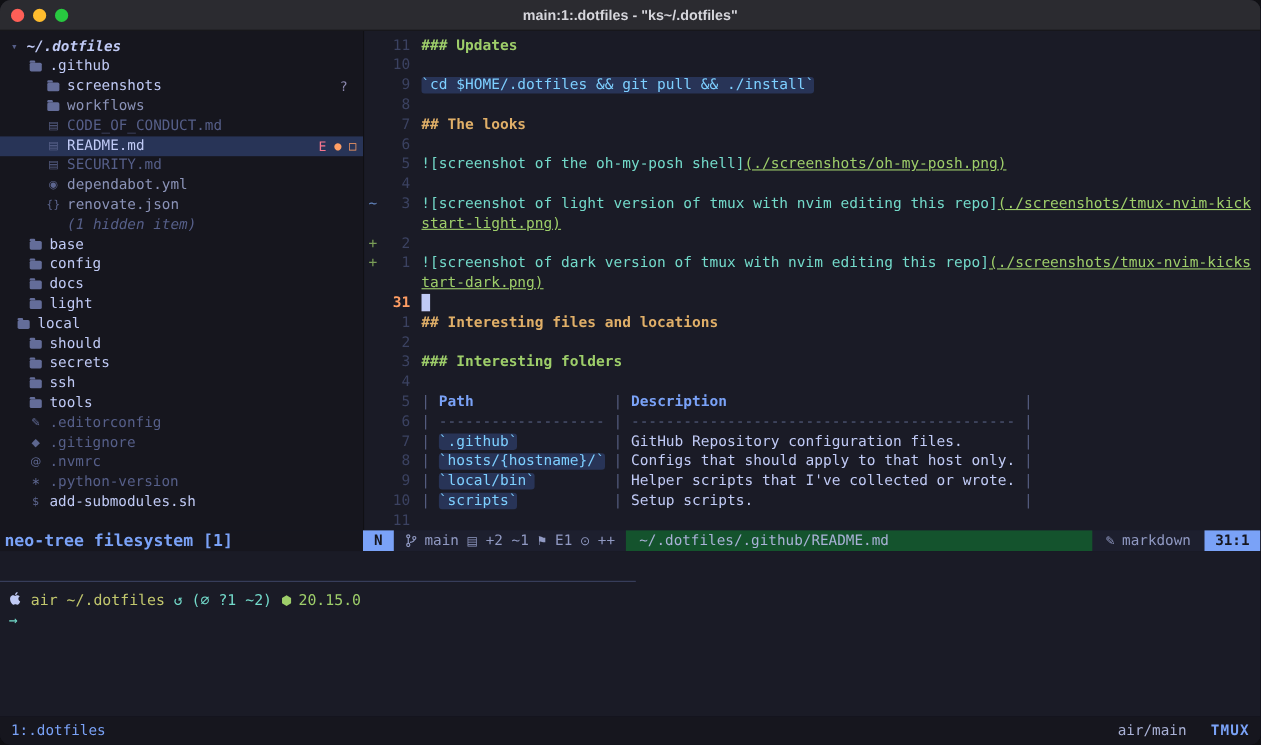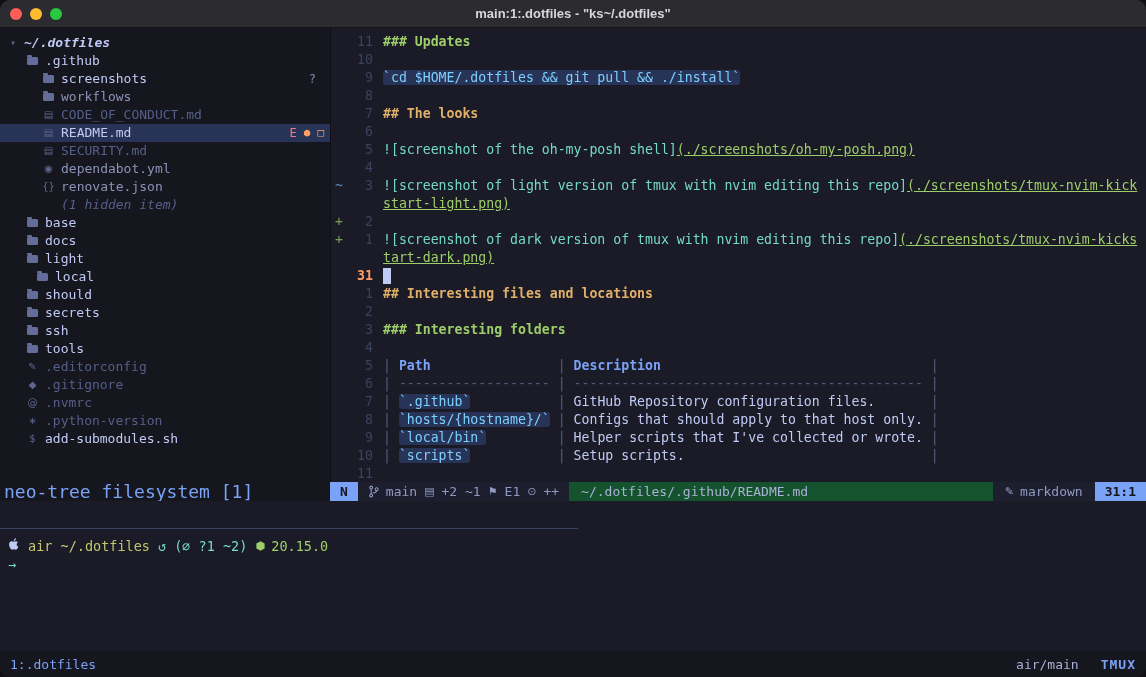--- a/index.html
+++ b/index.html
@@ -49,21 +49,21 @@
   .seg-code { color:#7dcfff; background:#283457; border-radius:3px; }
   .seg-lbl { color:#73daca; }
   .seg-url { color:#9ece6a; text-decoration:underline; }
   .seg-txt { color:#c0caf5; }
   .seg-pipe, .seg-dash { color:#545c7e; }
   .seg-th { color:#7aa2f7; font-weight:bold; }
   .seg-cursor { display:inline-block; width:8px; height:16px; background:#c0caf5; vertical-align:middle; }
 
   
   .status-row { height:19px; flex:none; display:flex; }
-  .neotree-status { width:330px; flex:none; background:#16161e; color:#7aa2f7; font-size:18px; line-height:19px; padding-left:4px; font-weight:normal; }
+  .neotree-status { width:330px; flex:none; background:#16161e; color:#7aa2f7; font-size:15px; line-height:19px; padding-left:4px; font-weight:bold; }
   .lualine { flex:1; background:#1d1f2e; display:flex; align-items:stretch; font-size:13px; line-height:19px; color:#9099c2; overflow:hidden; }
   .sl-mode { background:#7aa2f7; color:#16161e; font-weight:bold; padding:0 10px; flex:none; }
   .sl-info { display:flex; align-items:center; gap:7px; padding:0 10px; flex:none; white-space:pre; }
   .sl-ic { font-family:"DejaVu Sans",sans-serif; font-size:11px; }
   .sl-file { flex:1; background:#14532d; color:#a9b1d6; padding:0 12px; margin-left:0; white-space:pre; overflow:hidden; }
   .sl-ft { display:flex; align-items:center; gap:6px; padding:0 12px; flex:none; }
   .sl-pos { background:#7aa2f7; color:#16161e; font-weight:bold; padding:0 10px; flex:none; }
 
   
   .shell { height:150px; flex:none; background:#1a1b26; position:relative; }
@@ -103,23 +103,24 @@
           <div class="tree-row bright" style="padding-left: 26px;"><span class="folder-shape"></span><span class="tlabel">.github</span><span class="tspacer"></span></div>
           <div class="tree-row bright" style="padding-left: 42px;"><span class="folder-shape"></span><span class="tlabel">screenshots</span><span class="tspacer"></span><span class="tbadge">?</span></div>
           <div class="tree-row mid" style="padding-left: 42px;"><span class="folder-shape"></span><span class="tlabel">workflows</span><span class="tspacer"></span></div>
           <div class="tree-row dim" style="padding-left: 42px;"><span class="ficon icon-markdown">▤</span><span class="tlabel">CODE_OF_CONDUCT.md</span><span class="tspacer"></span></div>
           <div class="tree-row bright selected" style="padding-left: 42px;"><span class="ficon icon-markdown">▤</span><span class="tlabel">README.md</span><span class="tspacer"></span><span class="tmark mark-err">E</span><span class="tmark mark-dot">●</span><span class="tmark mark-sq">□</span></div>
           <div class="tree-row dim" style="padding-left: 42px;"><span class="ficon icon-markdown">▤</span><span class="tlabel">SECURITY.md</span><span class="tspacer"></span></div>
           <div class="tree-row mid" style="padding-left: 42px;"><span class="ficon icon-yaml">◉</span><span class="tlabel">dependabot.yml</span><span class="tspacer"></span></div>
           <div class="tree-row mid" style="padding-left: 42px;"><span class="ficon icon-json">{}</span><span class="tlabel">renovate.json</span><span class="tspacer"></span></div>
           <div class="tree-row hidden" style="padding-left: 42px;"><span class="ficon"></span><span class="tlabel">(1 hidden item)</span><span class="tspacer"></span></div>
           <div class="tree-row bright" style="padding-left: 26px;"><span class="folder-shape"></span><span class="tlabel">base</span><span class="tspacer"></span></div>
+          <div class="tree-row bright" style="padding-left: 26px;"><span class="folder-shape"></span><span class="tlabel">config</span><span class="tspacer"></span></div>
           <div class="tree-row bright" style="padding-left: 26px;"><span class="folder-shape"></span><span class="tlabel">docs</span><span class="tspacer"></span></div>
           <div class="tree-row bright" style="padding-left: 26px;"><span class="folder-shape"></span><span class="tlabel">light</span><span class="tspacer"></span></div>
-          <div class="tree-row bright" style="padding-left: 36px;"><span class="folder-shape"></span><span class="tlabel">local</span><span class="tspacer"></span></div>
+          <div class="tree-row bright" style="padding-left: 15px;"><span class="folder-shape"></span><span class="tlabel">local</span><span class="tspacer"></span></div>
           <div class="tree-row bright" style="padding-left: 26px;"><span class="folder-shape"></span><span class="tlabel">should</span><span class="tspacer"></span></div>
           <div class="tree-row bright" style="padding-left: 26px;"><span class="folder-shape"></span><span class="tlabel">secrets</span><span class="tspacer"></span></div>
           <div class="tree-row bright" style="padding-left: 26px;"><span class="folder-shape"></span><span class="tlabel">ssh</span><span class="tspacer"></span></div>
           <div class="tree-row bright" style="padding-left: 26px;"><span class="folder-shape"></span><span class="tlabel">tools</span><span class="tspacer"></span></div>
           <div class="tree-row dim" style="padding-left: 26px;"><span class="ficon icon-config">✎</span><span class="tlabel">.editorconfig</span><span class="tspacer"></span></div>
           <div class="tree-row dim" style="padding-left: 26px;"><span class="ficon icon-git">◆</span><span class="tlabel">.gitignore</span><span class="tspacer"></span></div>
           <div class="tree-row dim" style="padding-left: 26px;"><span class="ficon icon-nvm">@</span><span class="tlabel">.nvmrc</span><span class="tspacer"></span></div>
           <div class="tree-row dim" style="padding-left: 26px;"><span class="ficon icon-python">∗</span><span class="tlabel">.python-version</span><span class="tspacer"></span></div>
           <div class="tree-row bright" style="padding-left: 26px;"><span class="ficon icon-shell">$</span><span class="tlabel">add-submodules.sh</span><span class="tspacer"></span></div>
         </div>

